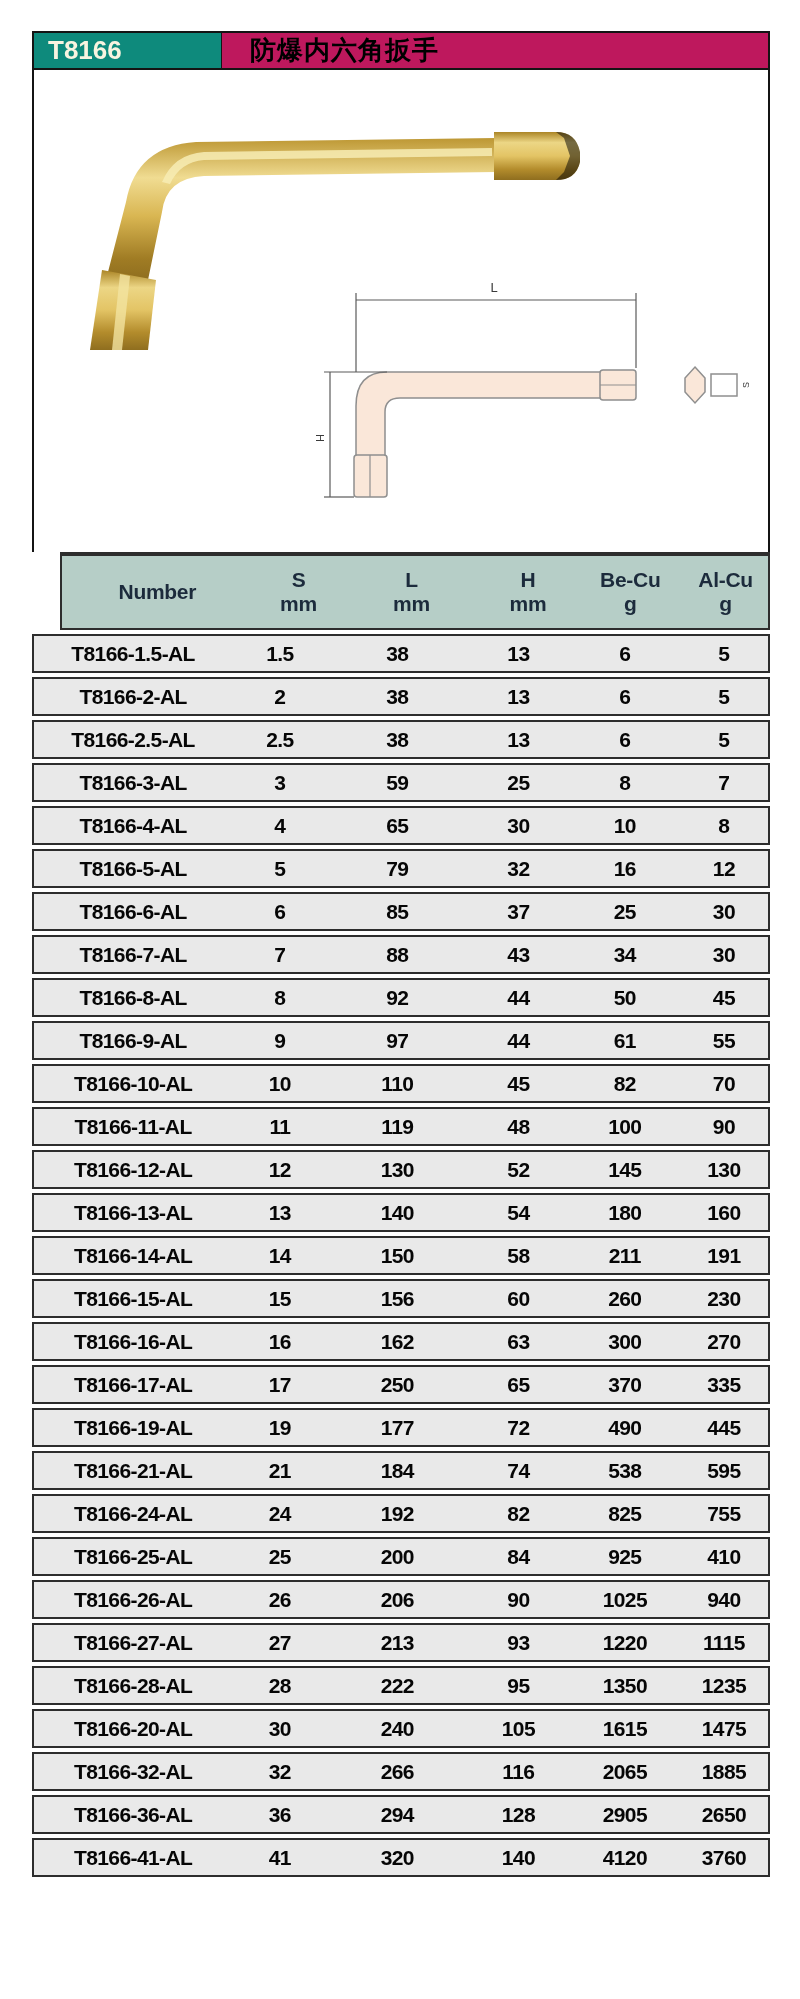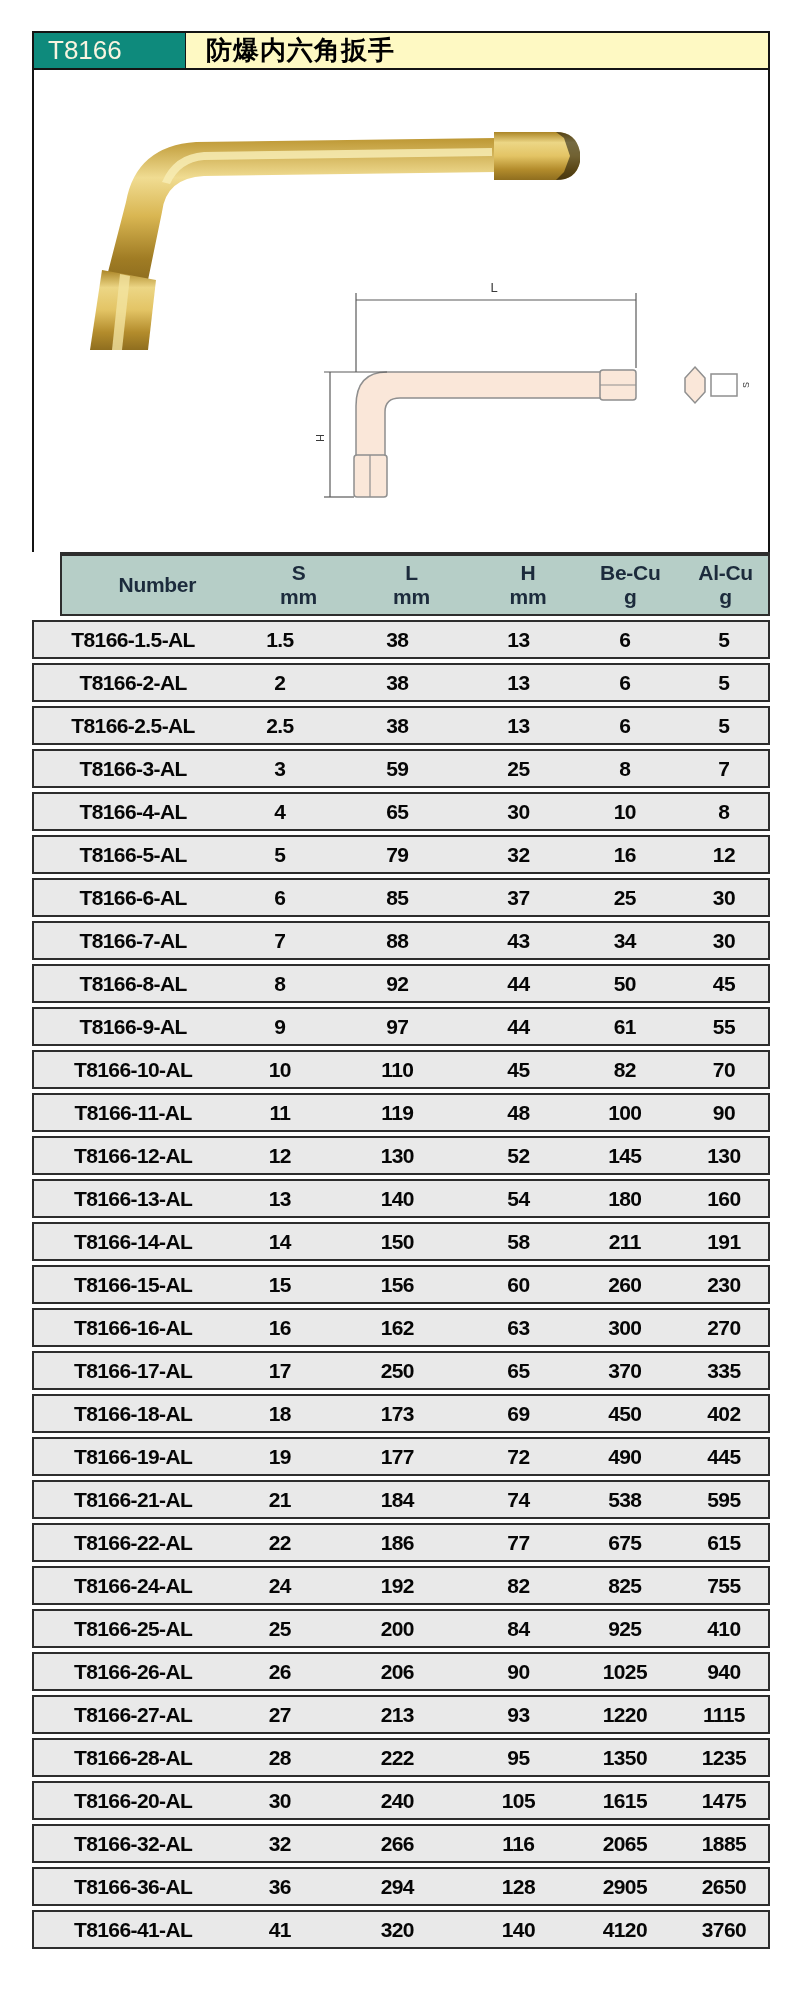--- a/index.html
+++ b/index.html
@@ -3,41 +3,41 @@
 <meta charset="utf-8">
 <style>
   * { margin:0; padding:0; box-sizing:border-box; }
   body { background:#ffffff; font-family:"Liberation Sans", sans-serif; }
   .page { position:relative; width:800px; height:1999px; background:#ffffff; margin:0 auto; overflow:hidden; }
   .content { position:absolute; left:32px; top:31px; width:738px; }
 
   
   .title-bar { display:flex; height:39px; }
   .model-box {
-    width:154px; background:var(--teal); color:#f8f4e0;
-    font-size:26px; font-weight:normal; line-height:35px;
+    width:190px; background:var(--teal); color:#f8f4e0;
+    font-size:26px; font-weight:bold; line-height:35px;
     padding-left:14px; border:2px solid #141414; border-right:1px solid #141414;
   }
   .name-box {
-    flex:1; background:#fef9c3; color:#000;
+    flex:1; background:#be185d; color:#000;
     font-size:26px; font-weight:bold; line-height:35px; letter-spacing:1px;
-    padding-left:20px; border:2px solid #141414; border-left:none;
+    padding-left:28px; border:2px solid #141414; border-left:none;
   }
 
   
   .image-panel {
     position:relative; height:482px; background:#ffffff;
     border-left:2px solid #141414; border-right:2px solid #141414;
   }
   .image-panel svg { position:absolute; }
 
   
   .spec-table { width:738px; }
   .thead {
-    display:flex; align-items:center; height:64px;
+    display:flex; align-items:center; height:78px;
     background:var(--thead-bg); border:2px solid #2d2d2d; border-top-width:4px;margin-left:28px;
   }
   .hcell { text-align:center; color:#1c2b3c; font-weight:bold; font-size:21px; line-height:24px; letter-spacing:-0.3px; }
   .row {
     display:flex; align-items:center; height:39px; margin-top:4px;
     background:var(--row-bg); border:2px solid #2d2d2d;
   }
   .cell { text-align:center; color:#060606; font-weight:bold; font-size:21px; letter-spacing:-0.6px; white-space:nowrap; }
   .c0 { width:27%; } .c1 { width:13%; } .c2 { width:19%; }
   .c3 { width:14%; } .c4 { width:15%; } .c5 { width:12%; }
@@ -282,52 +282,36 @@
           </div>
           <div class="row">
             <div class="cell c0">T8166-17-AL</div>
             <div class="cell c1">17</div>
             <div class="cell c2">250</div>
             <div class="cell c3">65</div>
             <div class="cell c4">370</div>
             <div class="cell c5">335</div>
           </div>
           <div class="row">
-            <div class="cell c0">T8166-18-AL</div>
-            <div class="cell c1">18</div>
-            <div class="cell c2">173</div>
-            <div class="cell c3">69</div>
-            <div class="cell c4">450</div>
-            <div class="cell c5">402</div>
-          </div>
-          <div class="row">
             <div class="cell c0">T8166-19-AL</div>
             <div class="cell c1">19</div>
             <div class="cell c2">177</div>
             <div class="cell c3">72</div>
             <div class="cell c4">490</div>
             <div class="cell c5">445</div>
           </div>
           <div class="row">
             <div class="cell c0">T8166-21-AL</div>
             <div class="cell c1">21</div>
             <div class="cell c2">184</div>
             <div class="cell c3">74</div>
             <div class="cell c4">538</div>
             <div class="cell c5">595</div>
           </div>
           <div class="row">
-            <div class="cell c0">T8166-22-AL</div>
-            <div class="cell c1">22</div>
-            <div class="cell c2">186</div>
-            <div class="cell c3">77</div>
-            <div class="cell c4">675</div>
-            <div class="cell c5">615</div>
-          </div>
-          <div class="row">
             <div class="cell c0">T8166-24-AL</div>
             <div class="cell c1">24</div>
             <div class="cell c2">192</div>
             <div class="cell c3">82</div>
             <div class="cell c4">825</div>
             <div class="cell c5">755</div>
           </div>
           <div class="row">
             <div class="cell c0">T8166-25-AL</div>
             <div class="cell c1">25</div>

